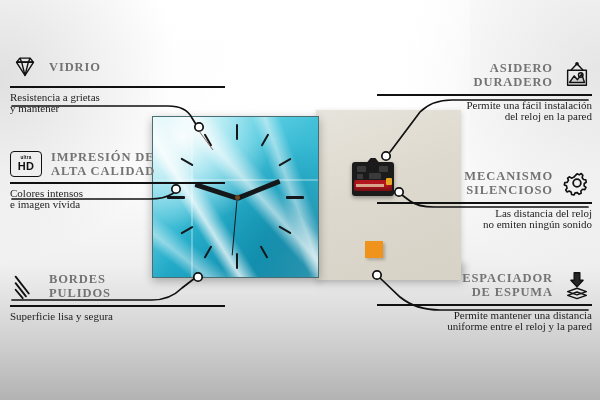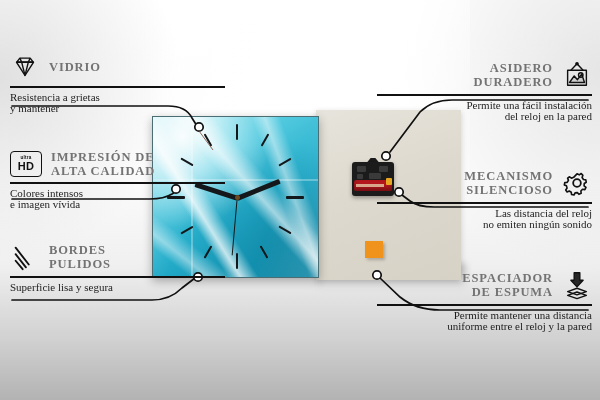--- a/index.html
+++ b/index.html
@@ -204,21 +204,21 @@
       <span>
         <div class="ftitle">IMPRESIÓN DE</div>
         <div class="ftitle">ALTA CALIDAD</div>
       </span>
     </div>
     <div class="rule"></div>
     <div class="fdesc">Colores intensos</div>
     <div class="fdesc">e imagen vívida</div>
   </div>
 
-  <div class="feat left" style="top:242px;">
+  <div class="feat left" style="top:271px;">
     <div class="feat-head">
       <span class="ficon">
         <svg viewBox="0 0 32 32" width="30" height="30" fill="none" stroke="#111" stroke-width="2" stroke-linecap="round">
           <path d="M6 6 L20 24"></path>
           <path d="M6 13 L17 27"></path>
           <path d="M6 20 L13.5 29"></path>
         </svg>
       </span>
       <span>
         <div class="ftitle">BORDES</div>

